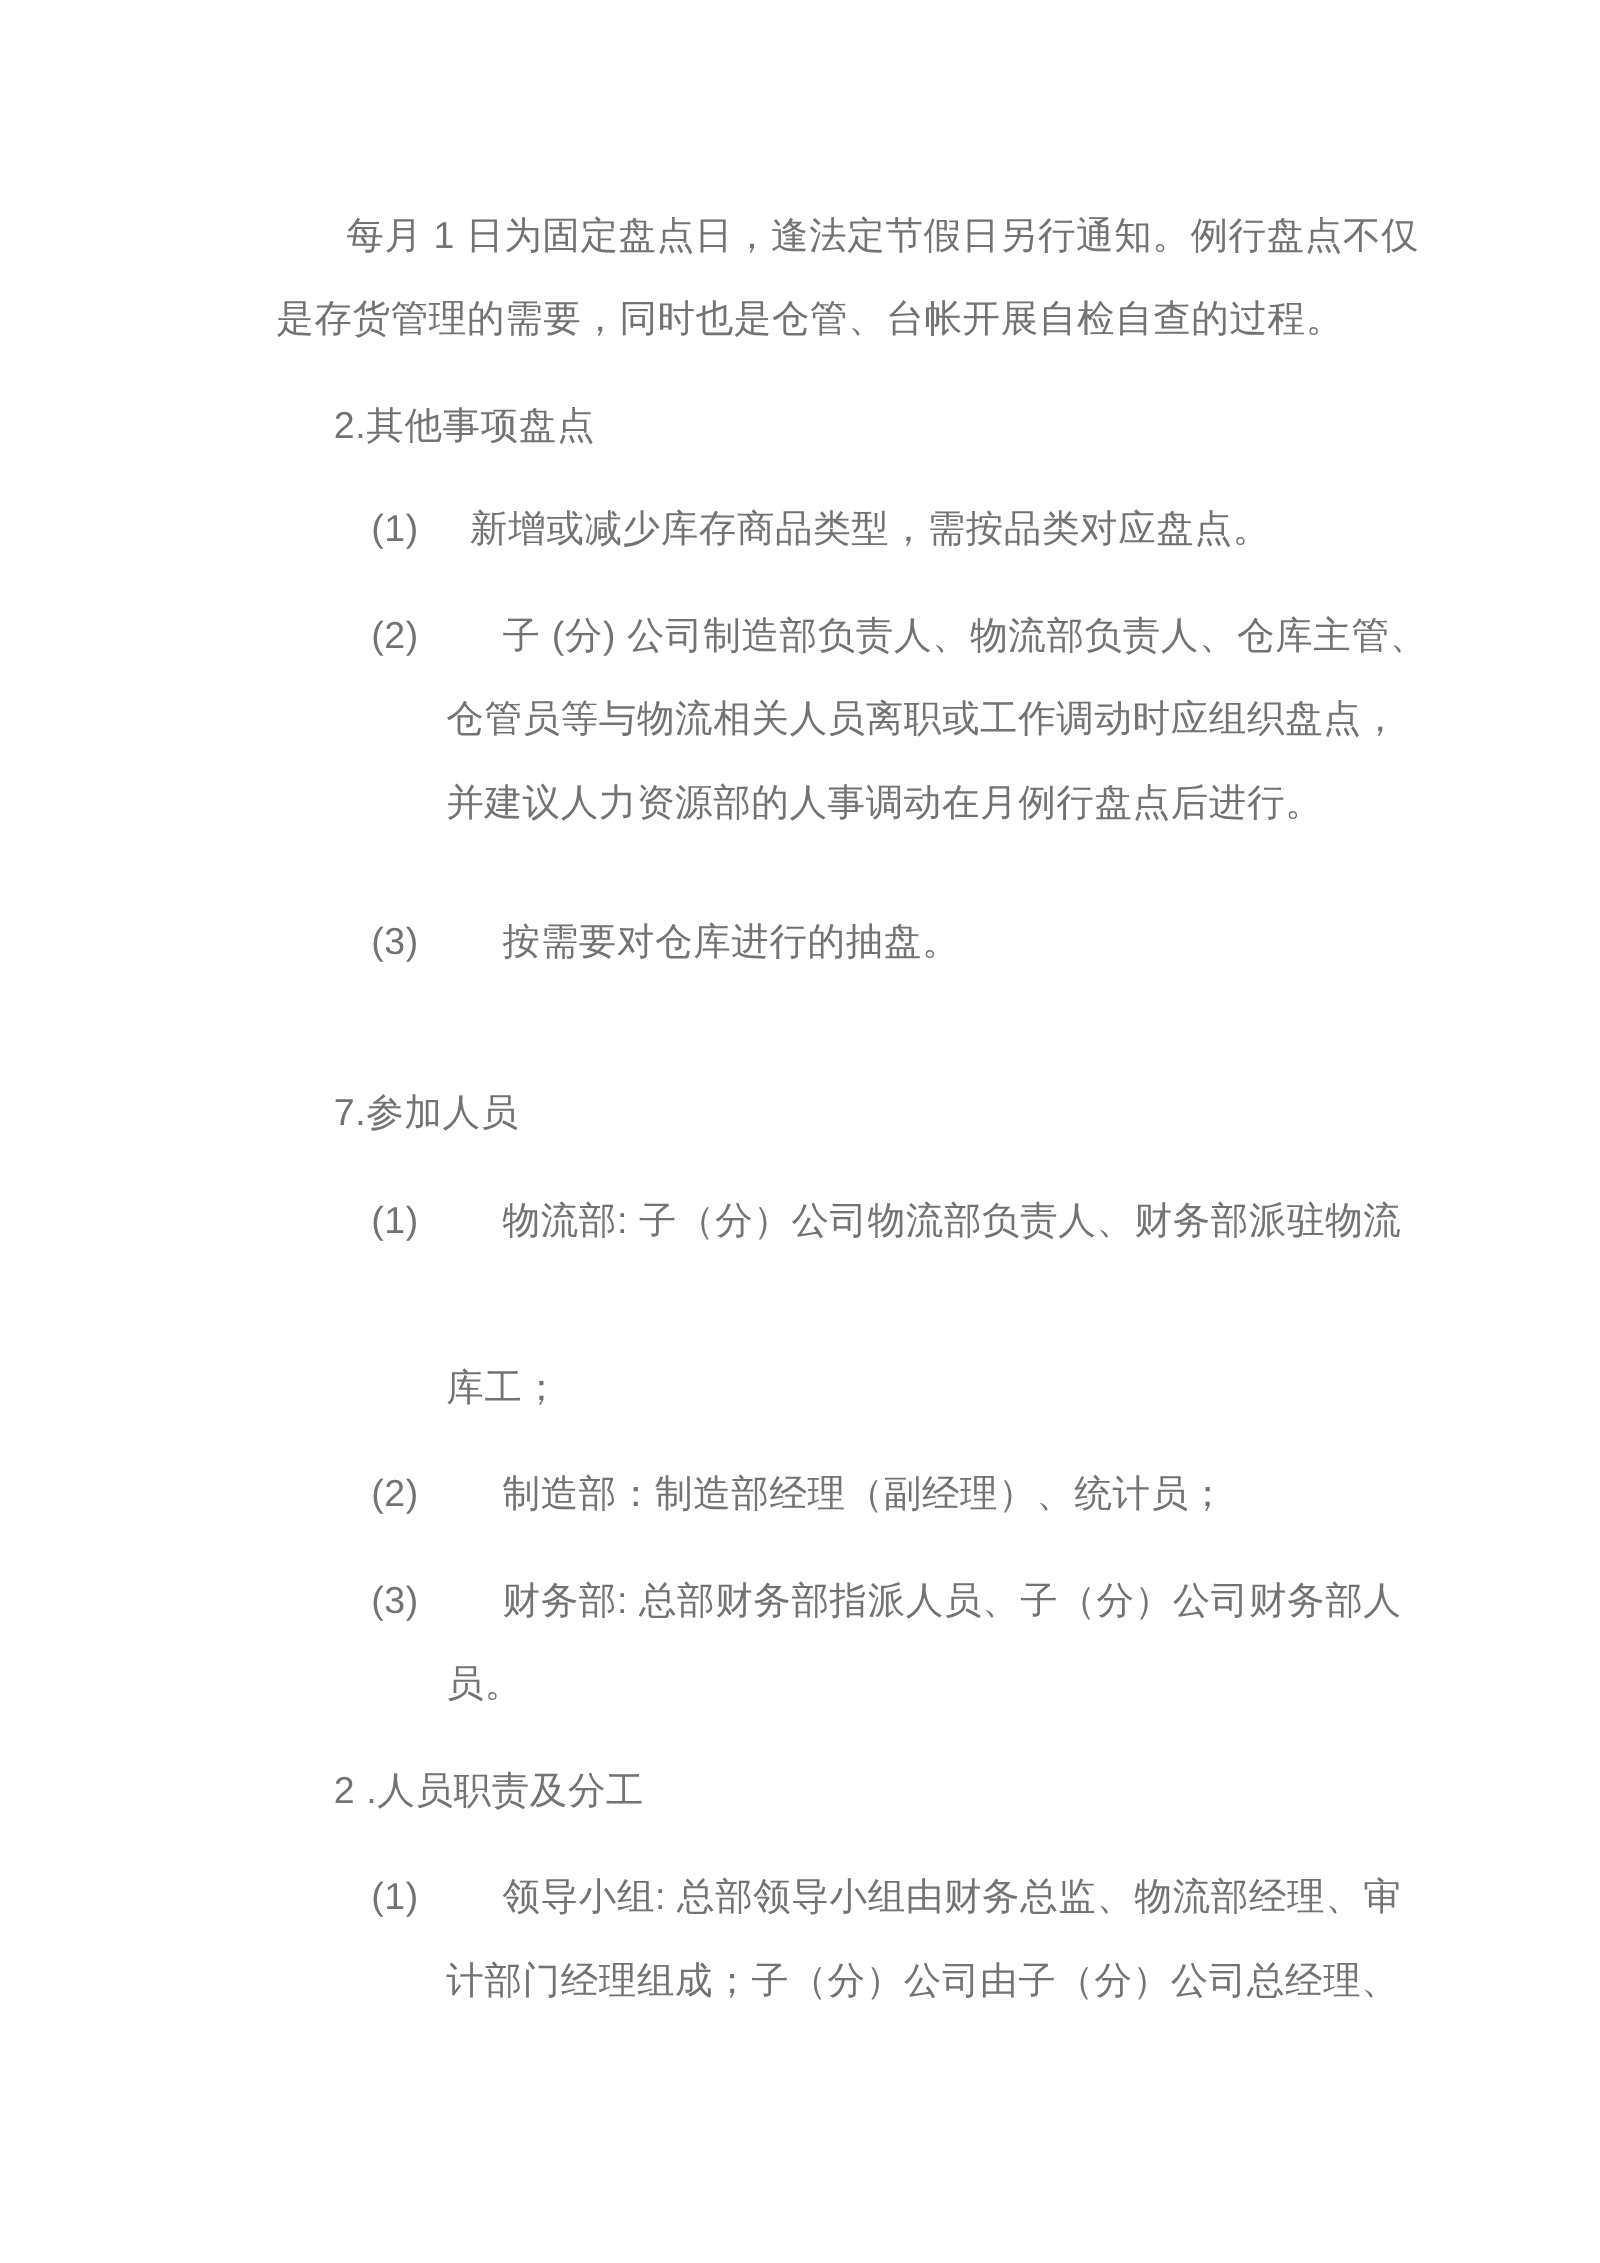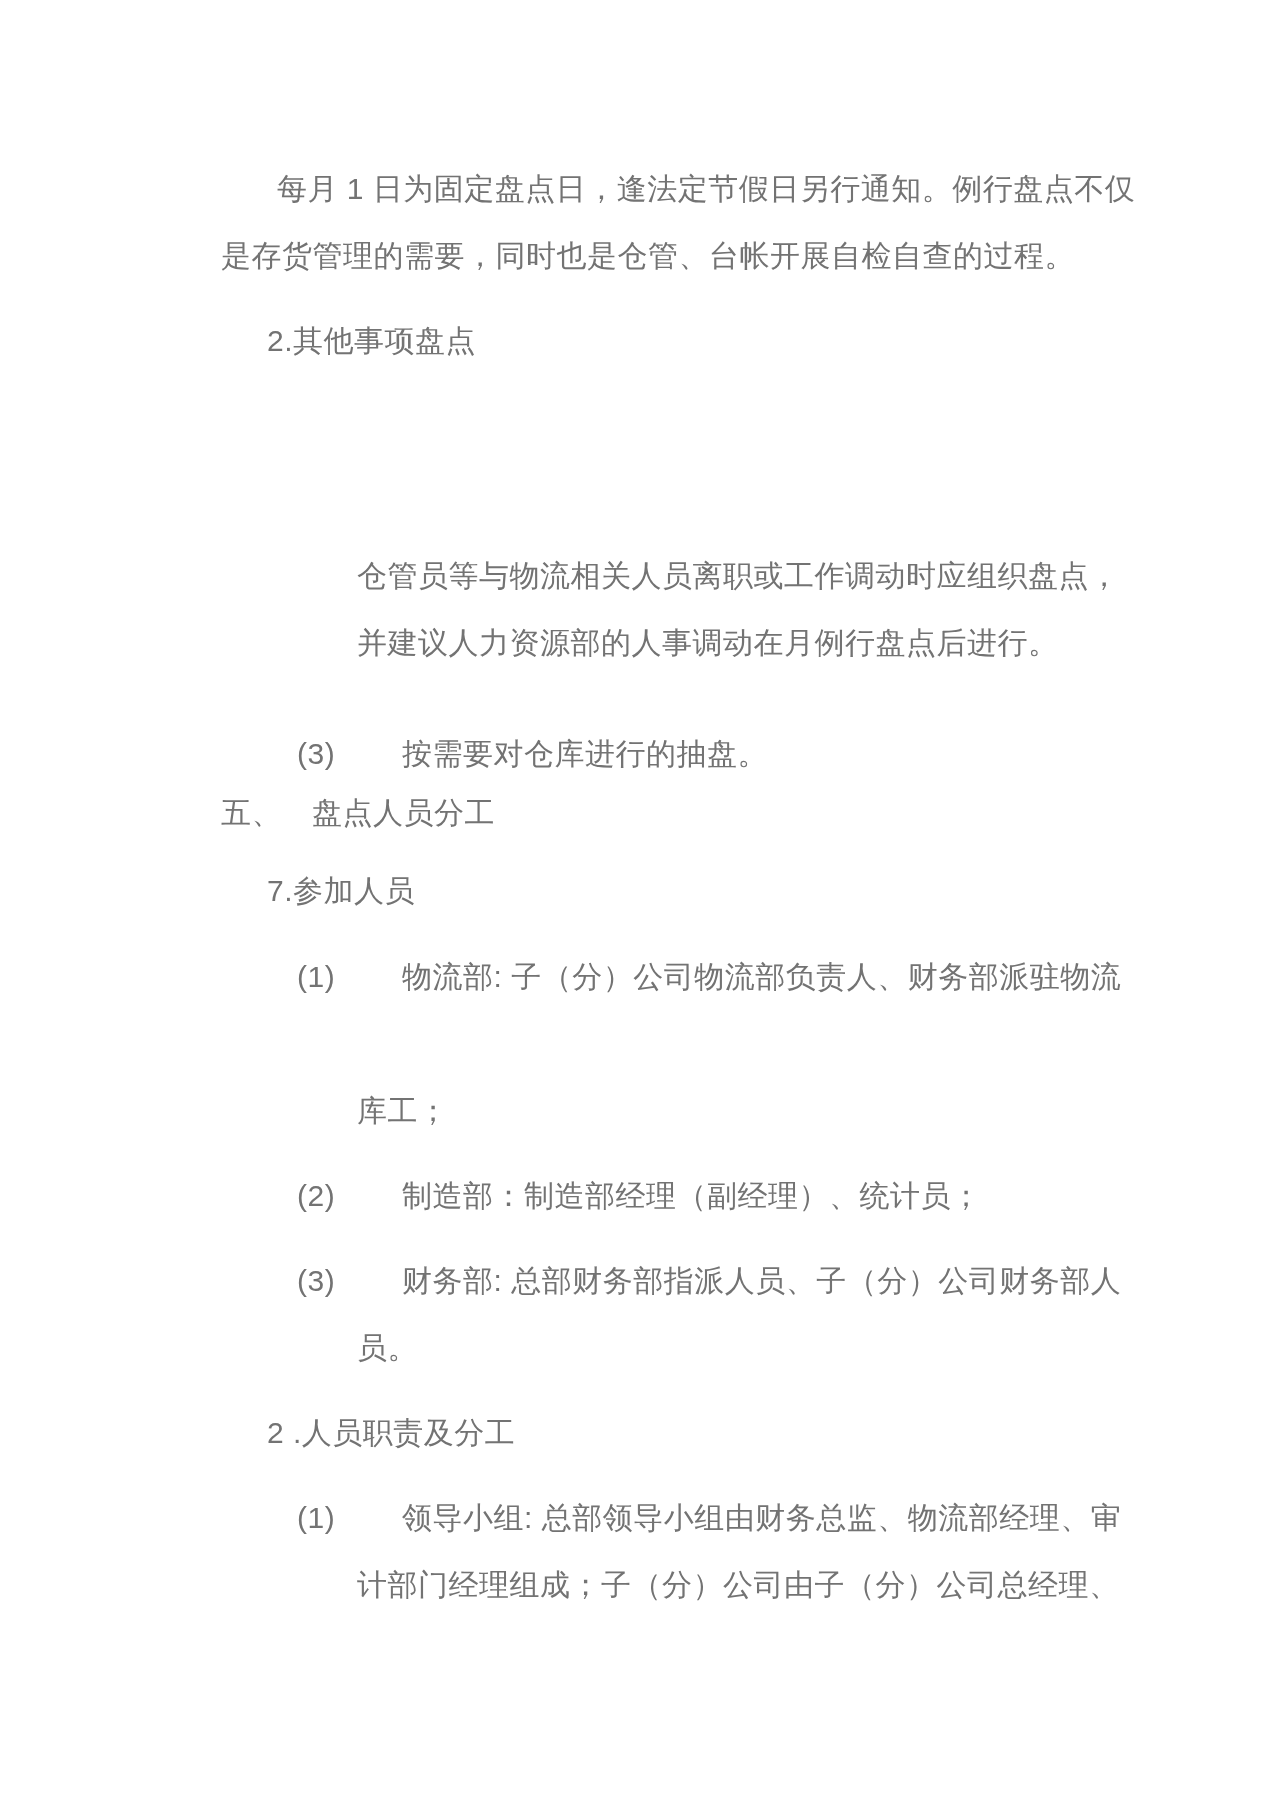--- a/index.html
+++ b/index.html
@@ -32,31 +32,34 @@
 </head>
 <body>
 
 <div class="page">
 
   <div class="ln" style="left:248px; top:172px">每月 1 日为固定盘点日，逢法定节假日另行通知。例行盘点不仅</div>
   <div class="ln" style="left:192px; top:239px">是存货管理的需要，同时也是仓管、台帐开展自检自查的过程。</div>
 
   <div class="ln" style="left:238px; top:324px">2.其他事项盘点</div>
 
+  <div class="ln" style="left:268px; top:407px">
+    <span class="marker" style="width:79px">(1)</span><span>新增或减少库存商品类型，需按品类对应盘点。</span>
+  </div>
 
+  <div class="ln" style="left:268px; top:492px">
+    <span class="marker" style="width:105px">(2)</span><span>子 (分) 公司制造部负责人、物流部负责人、仓库主管、</span>
+  </div>
   <div class="ln" style="left:328px; top:626px">并建议人力资源部的人事调动在月例行盘点后进行。</div>
   <div class="ln" style="left:328px; top:559px">仓管员等与物流相关人员离职或工作调动时应组织盘点，</div>
 
   <div class="ln" style="left:268px; top:737px">
     <span class="marker" style="width:105px">(3)</span><span>按需要对仓库进行的抽盘。</span>
   </div>
 
-  <div class="ln" style="left:192px; top:796px">
-    <span class="marker" style="width:91px">五、</span><span>盘点人员分工</span>
-  </div>
 
   <div class="ln" style="left:238px; top:874px">7.参加人员</div>
 
   <div class="ln" style="left:268px; top:960px">
     <span class="marker" style="width:105px">(1)</span><span>物流部: 子（分）公司物流部负责人、财务部派驻物流</span>
   </div>
   <div class="ln" style="left:328px; top:1094px">库工；</div>
 
   <div class="ln" style="left:268px; top:1179px">
     <span class="marker" style="width:105px">(2)</span><span>制造部：制造部经理（副经理）、统计员；</span>

